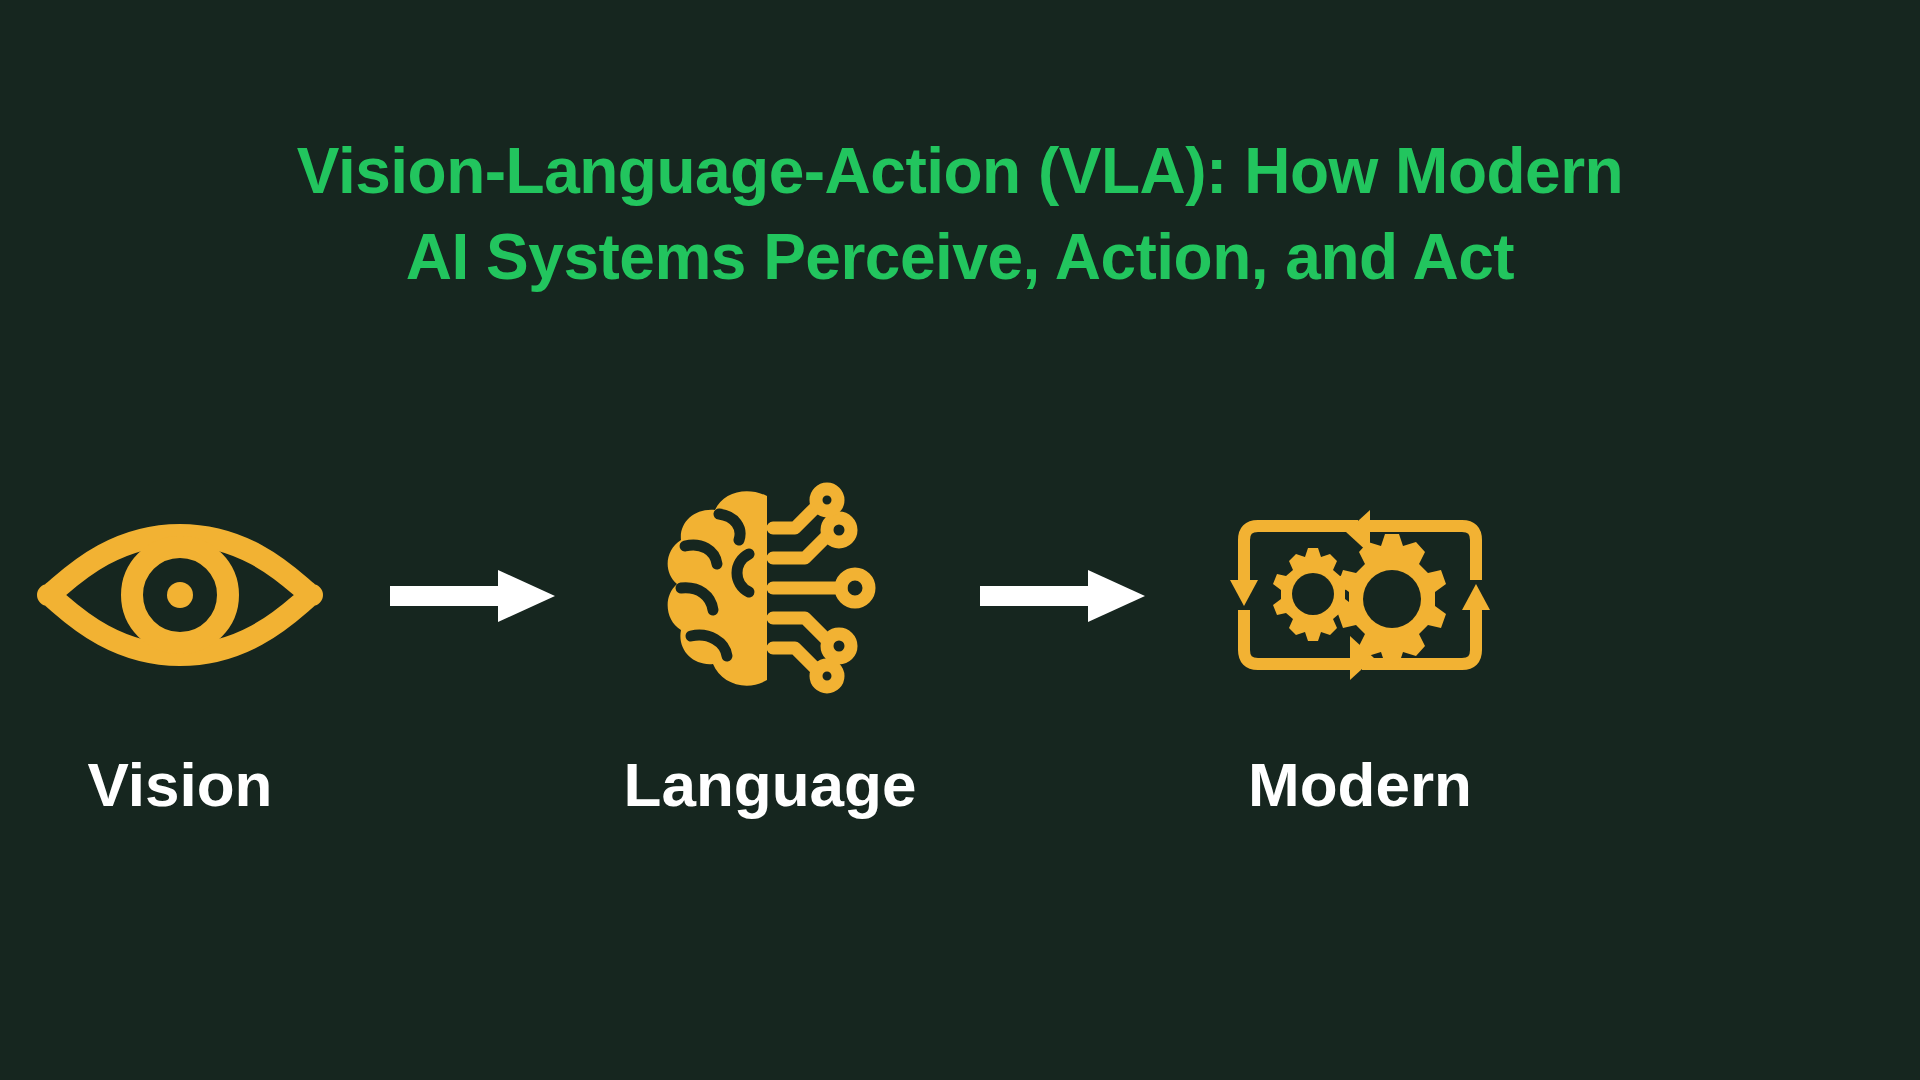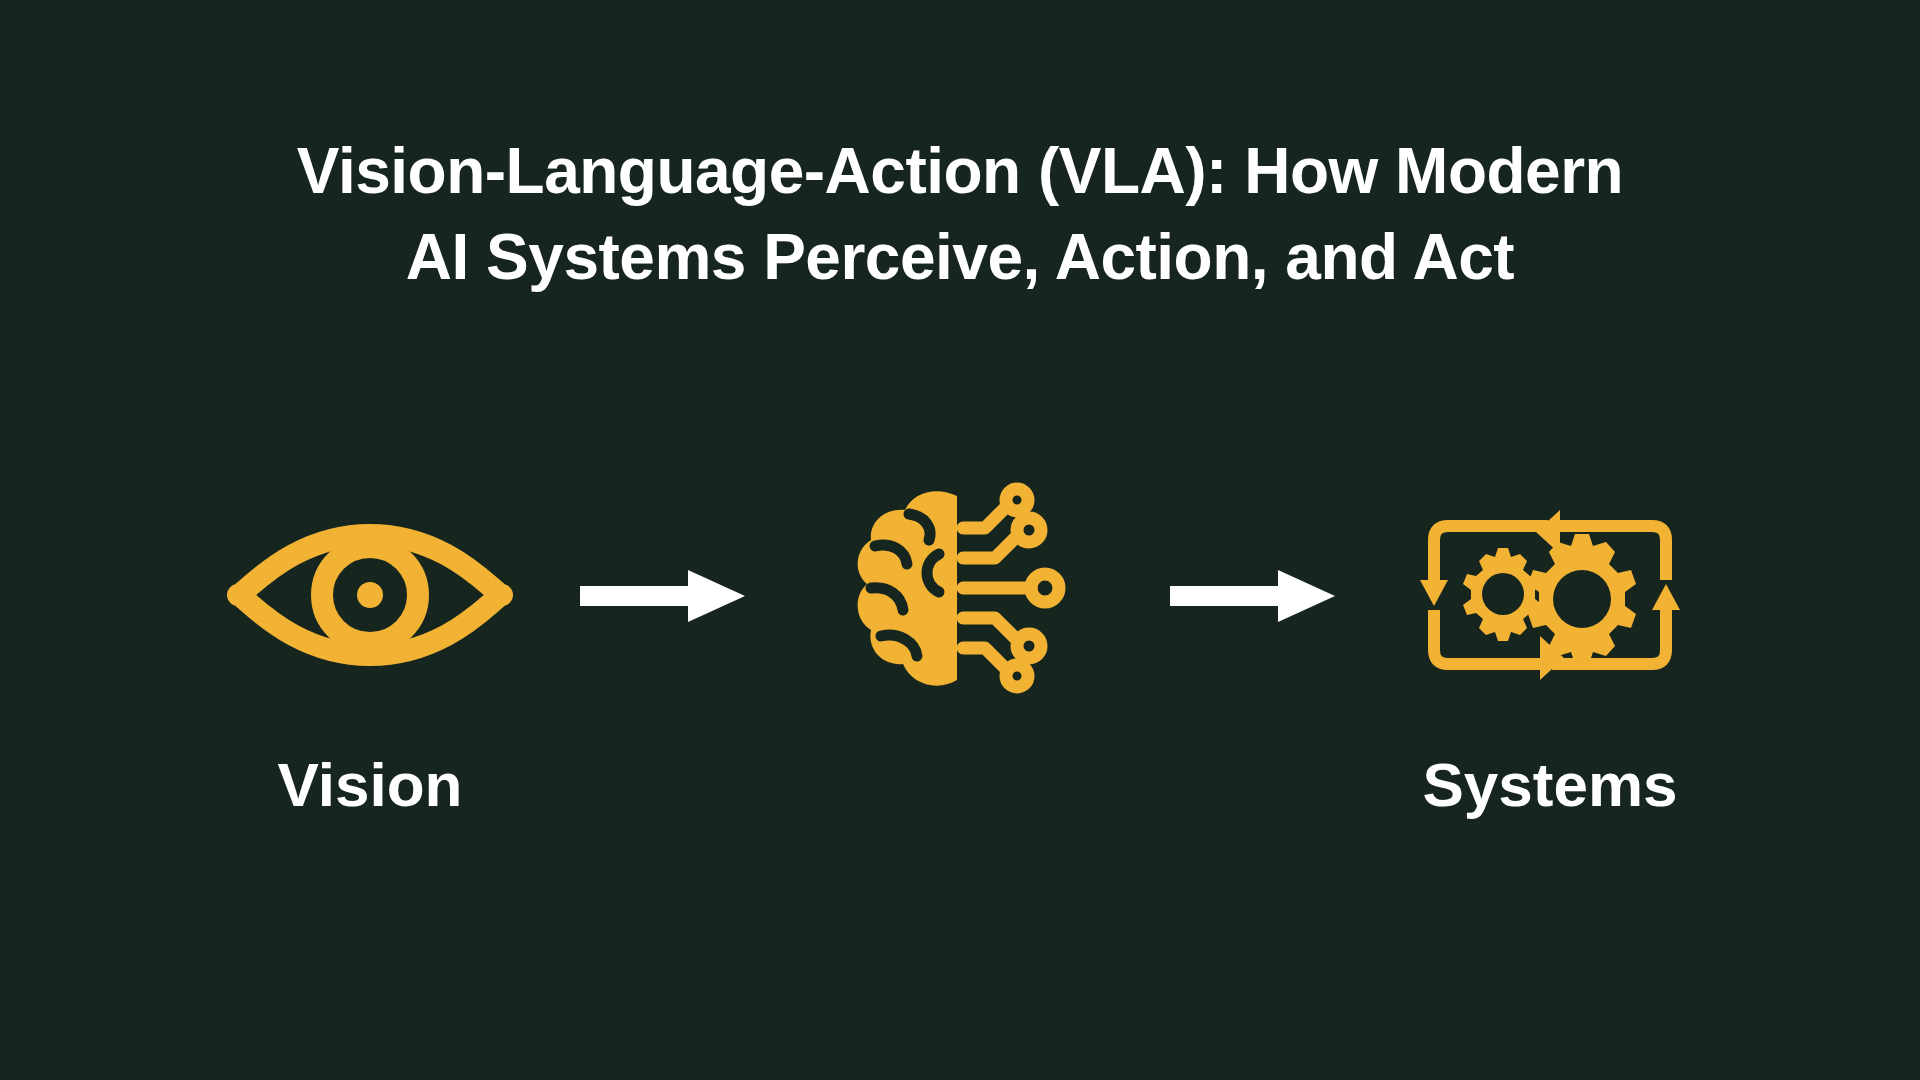--- a/index.html
+++ b/index.html
@@ -25,40 +25,39 @@
   .title-block {
     position: absolute;
     top: 128px;
     left: 0;
     width: 1920px;
     text-align: center;
     padding: 0 70px;
     box-sizing: border-box;
   }
   .title-line {
-    color: #ffffff;
+    color: #22c55e;
     font-family: "Liberation Sans", sans-serif;
     font-weight: bold;
     font-size: 64px;
     line-height: 86px;
     letter-spacing: -0.5px;
     white-space: nowrap;
   }
 
   
   .pipeline {
     position: absolute;
     top: 470px;
     left: 0;
     width: 1920px;
     height: 420px;
     display: flex;
     flex-direction: row;
     align-items: flex-start;
-    justify-content: center;
   }
   .stage {
     width: 360px;
     display: flex;
     flex-direction: column;
     align-items: center;
   }
   .icon-slot {
     height: 250px;
     display: flex;
@@ -142,20 +141,21 @@
           </g>
           <g fill="none" stroke="#F2B233" stroke-width="13">
             <circle cx="200" cy="108" r="14"></circle>
             <circle cx="184" cy="50" r="12"></circle>
             <circle cx="184" cy="166" r="12"></circle>
             <circle cx="172" cy="20" r="11"></circle>
             <circle cx="172" cy="196" r="11"></circle>
           </g>
         </svg>
       </div>
+      <div class="stage-label">Language</div>
     </div>
 
     <div class="connector">
       <svg width="170" height="70" viewBox="0 0 170 70">
         <rect x="0" y="26" width="118" height="20" fill="#ffffff"></rect>
         <path d="M108 10 L 165 36 L 108 62 Z" fill="#ffffff"></path>
       </svg>
     </div>
 
     <div class="stage">
@@ -186,17 +186,17 @@
 
           <g>
             <path d="M155 24 L 169 24 L 173 36 L 186 32 L 195 42 L 189 54 L 198 63 L 211 60 L 216 74 L 205 82 L 205 96
                      L 216 104 L 211 118 L 198 115 L 189 124 L 195 136 L 186 146 L 173 142 L 169 154 L 155 154 L 151 142
                      L 138 146 L 129 136 L 135 124 L 126 115 L 113 118 L 108 104 L 119 96 L 119 82 L 108 74 L 113 60
                      L 126 63 L 135 54 L 129 42 L 138 32 L 151 36 Z" fill="#F2B233"></path>
             <circle cx="162" cy="89" r="29" fill="#16261f"></circle>
           </g>
         </svg>
       </div>
-      <div class="stage-label">Systems</div>
+      <div class="stage-label">Modern</div>
     </div>
 
   </div>
 </div>
 
 </body></html>

